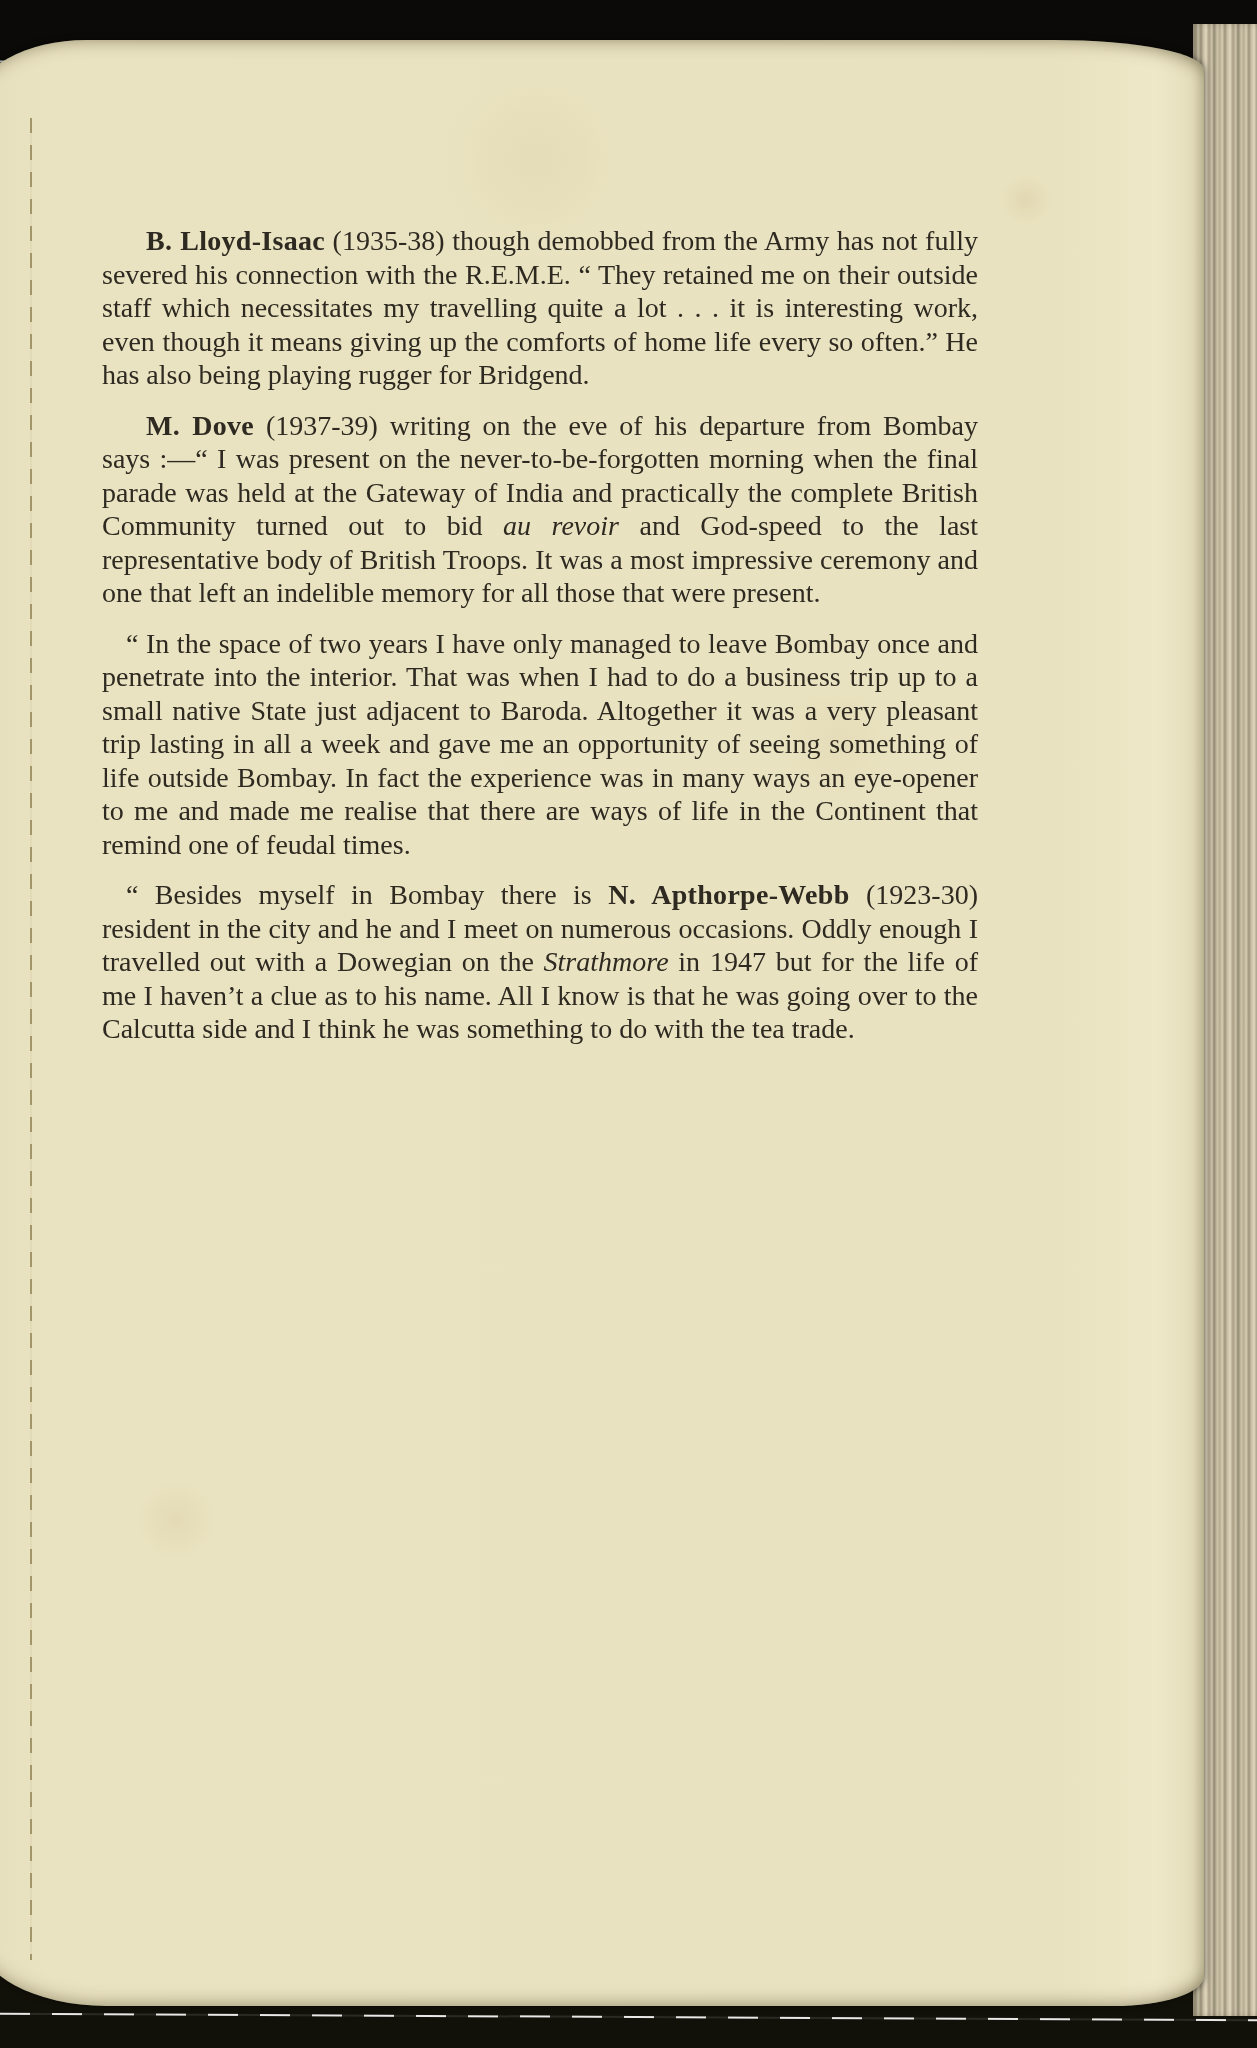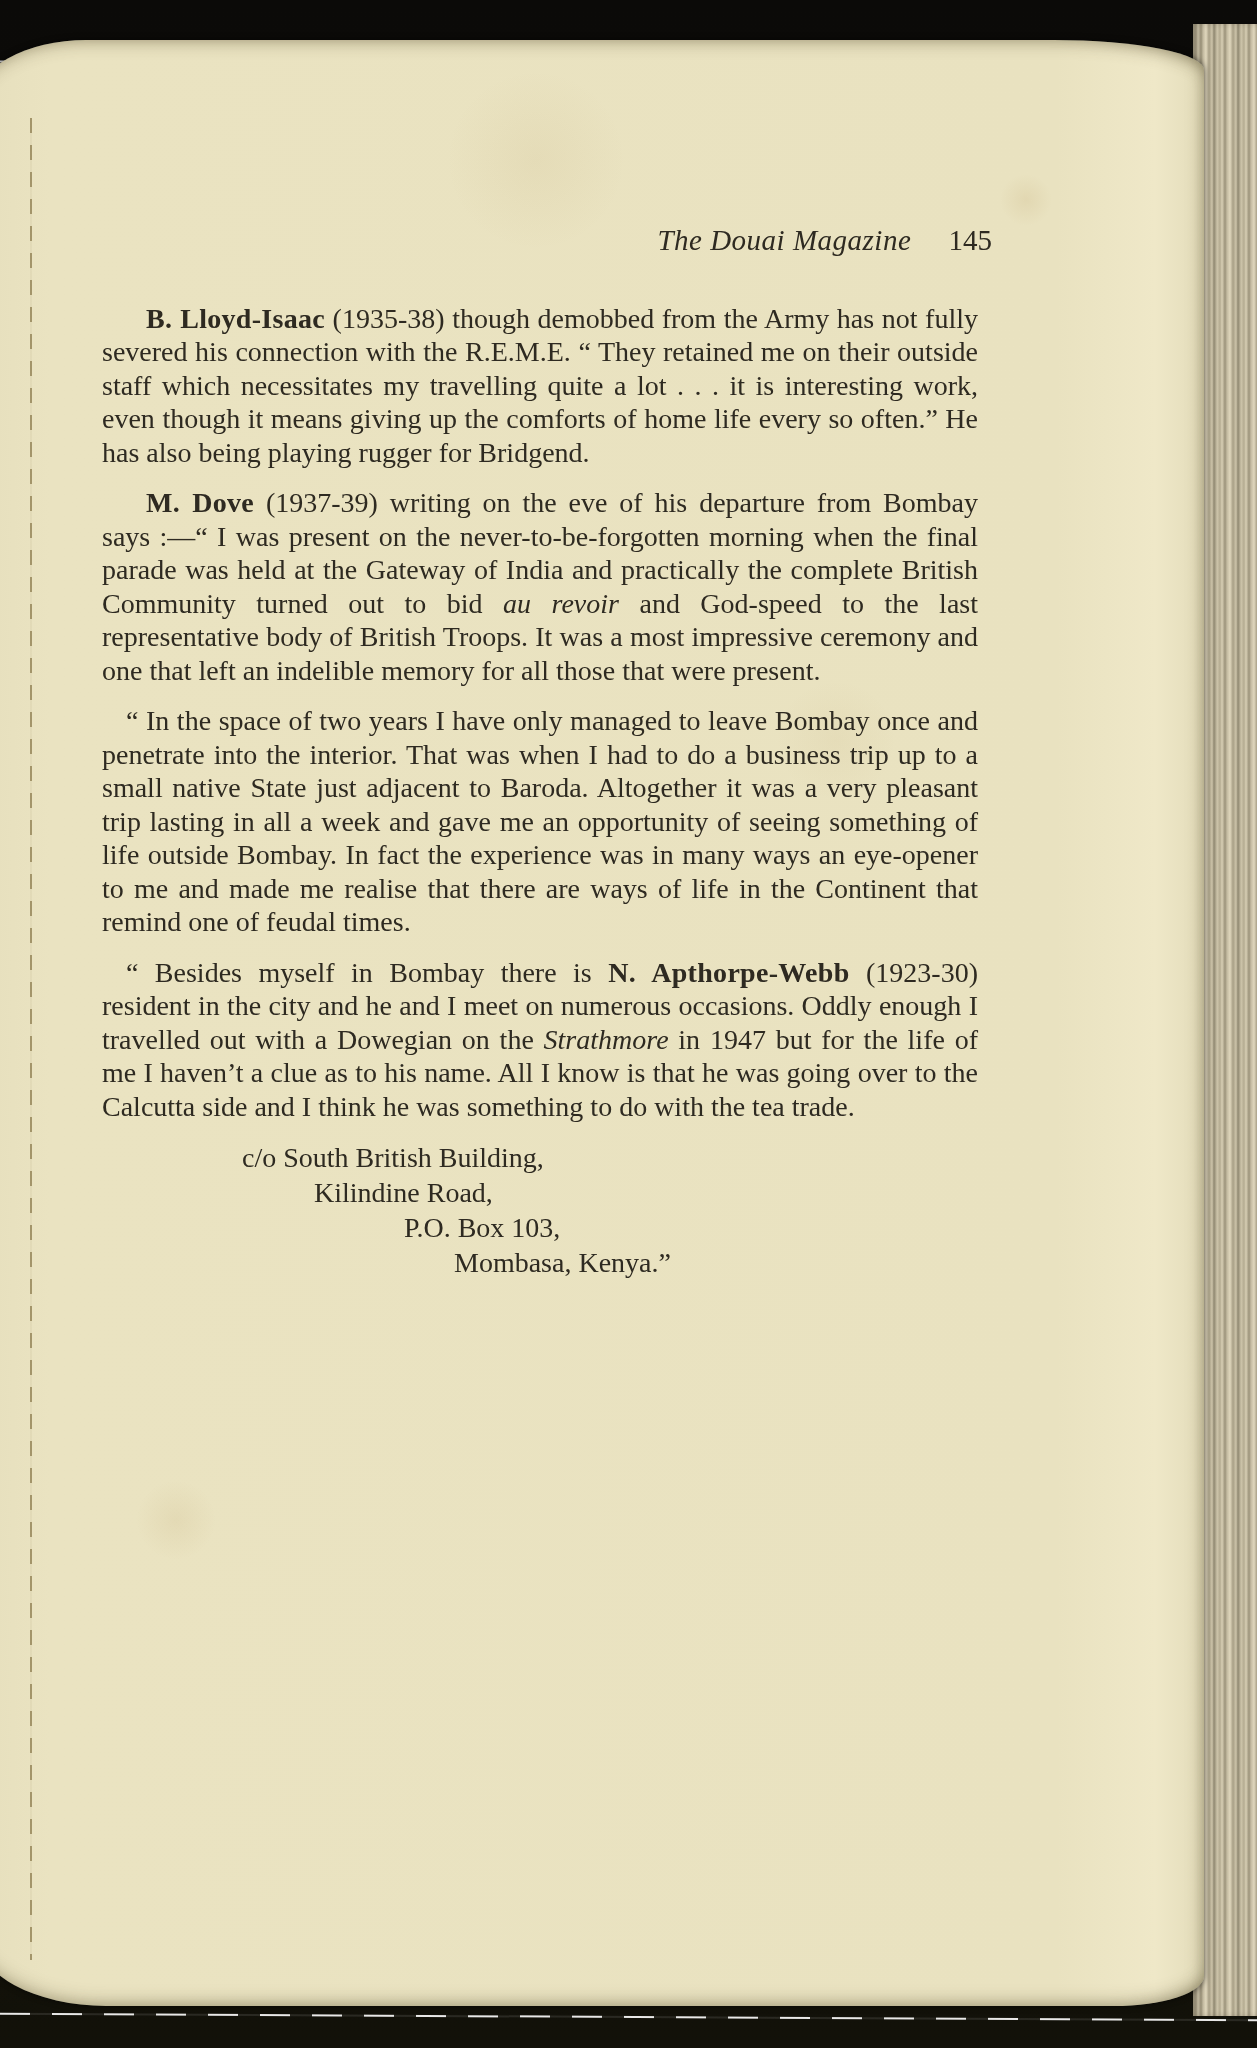--- a/index.html
+++ b/index.html
@@ -112,33 +112,23 @@
 <div class="stitch top"></div>
 <div class="stitch bottom"></div>
 
 <div class="edge-stack"></div>
 
 <div class="page"></div>
 <div class="crease"></div>
 
 <div class="text-block">
 
-  <div class="running-header">
-    <span class="mag-title">The Douai Magazine</span>
-    <span class="page-num">145</span>
-  </div>
 
   <div class="body-text">
     <p class="indent-lg"><span class="seg-bold">B. Lloyd-Isaac</span><span class="seg-normal"> (1935-38) though demobbed from the Army has not fully severed his connection with the R.E.M.E. “ They retained me on their outside staff which necessitates my travelling quite a lot . . . it is interesting work, even though it means giving up the comforts of home life every so often.” He has also being playing rugger for Bridgend.</span></p>
     <p class="indent-lg"><span class="seg-bold">M. Dove</span><span class="seg-normal"> (1937-39) writing on the eve of his departure from Bombay says :—“ I was present on the never-to-be-forgotten morning when the final parade was held at the Gateway of India and practically the complete British Community turned out to bid </span><span class="seg-italic">au revoir</span><span class="seg-normal"> and God-speed to the last representative body of British Troops. It was a most impressive ceremony and one that left an indelible memory for all those that were present.</span></p>
     <p class="indent-sm"><span class="seg-normal">“ In the space of two years I have only managed to leave Bombay once and penetrate into the interior. That was when I had to do a business trip up to a small native State just adjacent to Baroda. Altogether it was a very pleasant trip lasting in all a week and gave me an opportunity of seeing something of life outside Bombay. In fact the experience was in many ways an eye-opener to me and made me realise that there are ways of life in the Continent that remind one of feudal times.</span></p>
     <p class="indent-sm"><span class="seg-normal">“ Besides myself in Bombay there is </span><span class="seg-bold">N. Apthorpe-Webb</span><span class="seg-normal"> (1923-30) resident in the city and he and I meet on numerous occasions. Oddly enough I travelled out with a Dowegian on the </span><span class="seg-italic">Strathmore</span><span class="seg-normal"> in 1947 but for the life of me I haven’t a clue as to his name. All I know is that he was going over to the Calcutta side and I think he was something to do with the tea trade.</span></p>
 
-    <div class="address-block">
-      <div class="address-line-0">c/o South British Building,</div>
-      <div class="address-line-1">Kilindine Road,</div>
-      <div class="address-line-2">P.O. Box 103,</div>
-      <div class="address-line-3">Mombasa, Kenya.”</div>
-    </div>
 
   </div>
 
 </div>
 
 </body></html>

